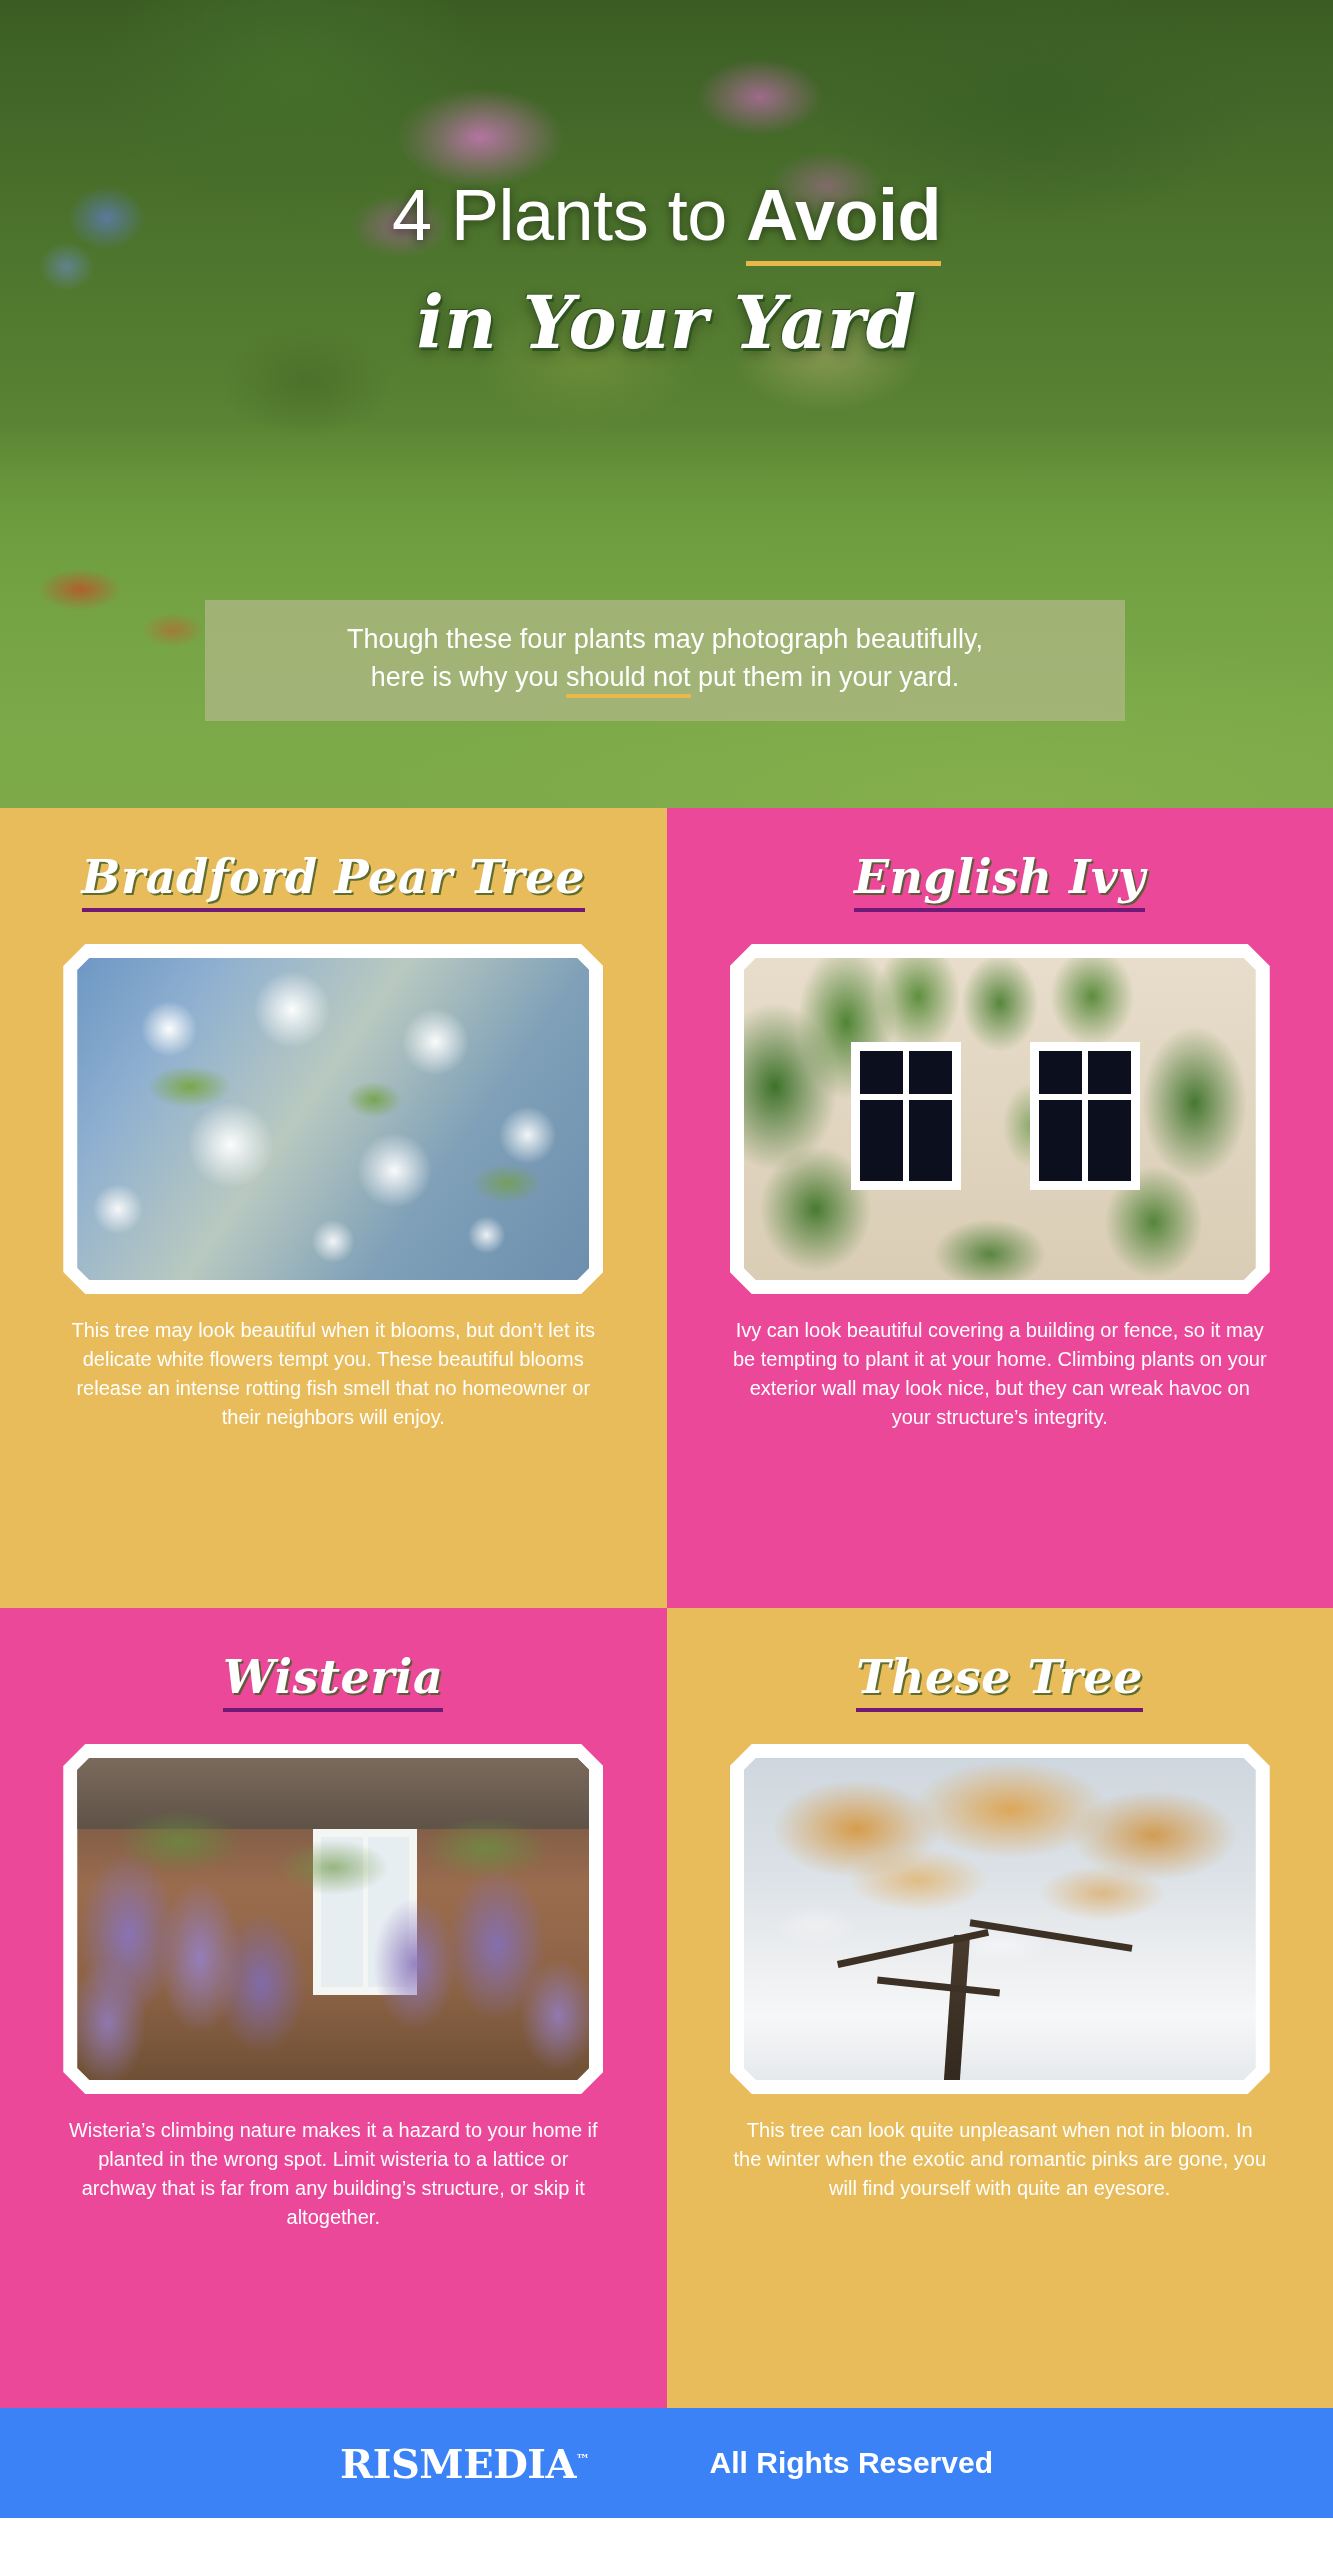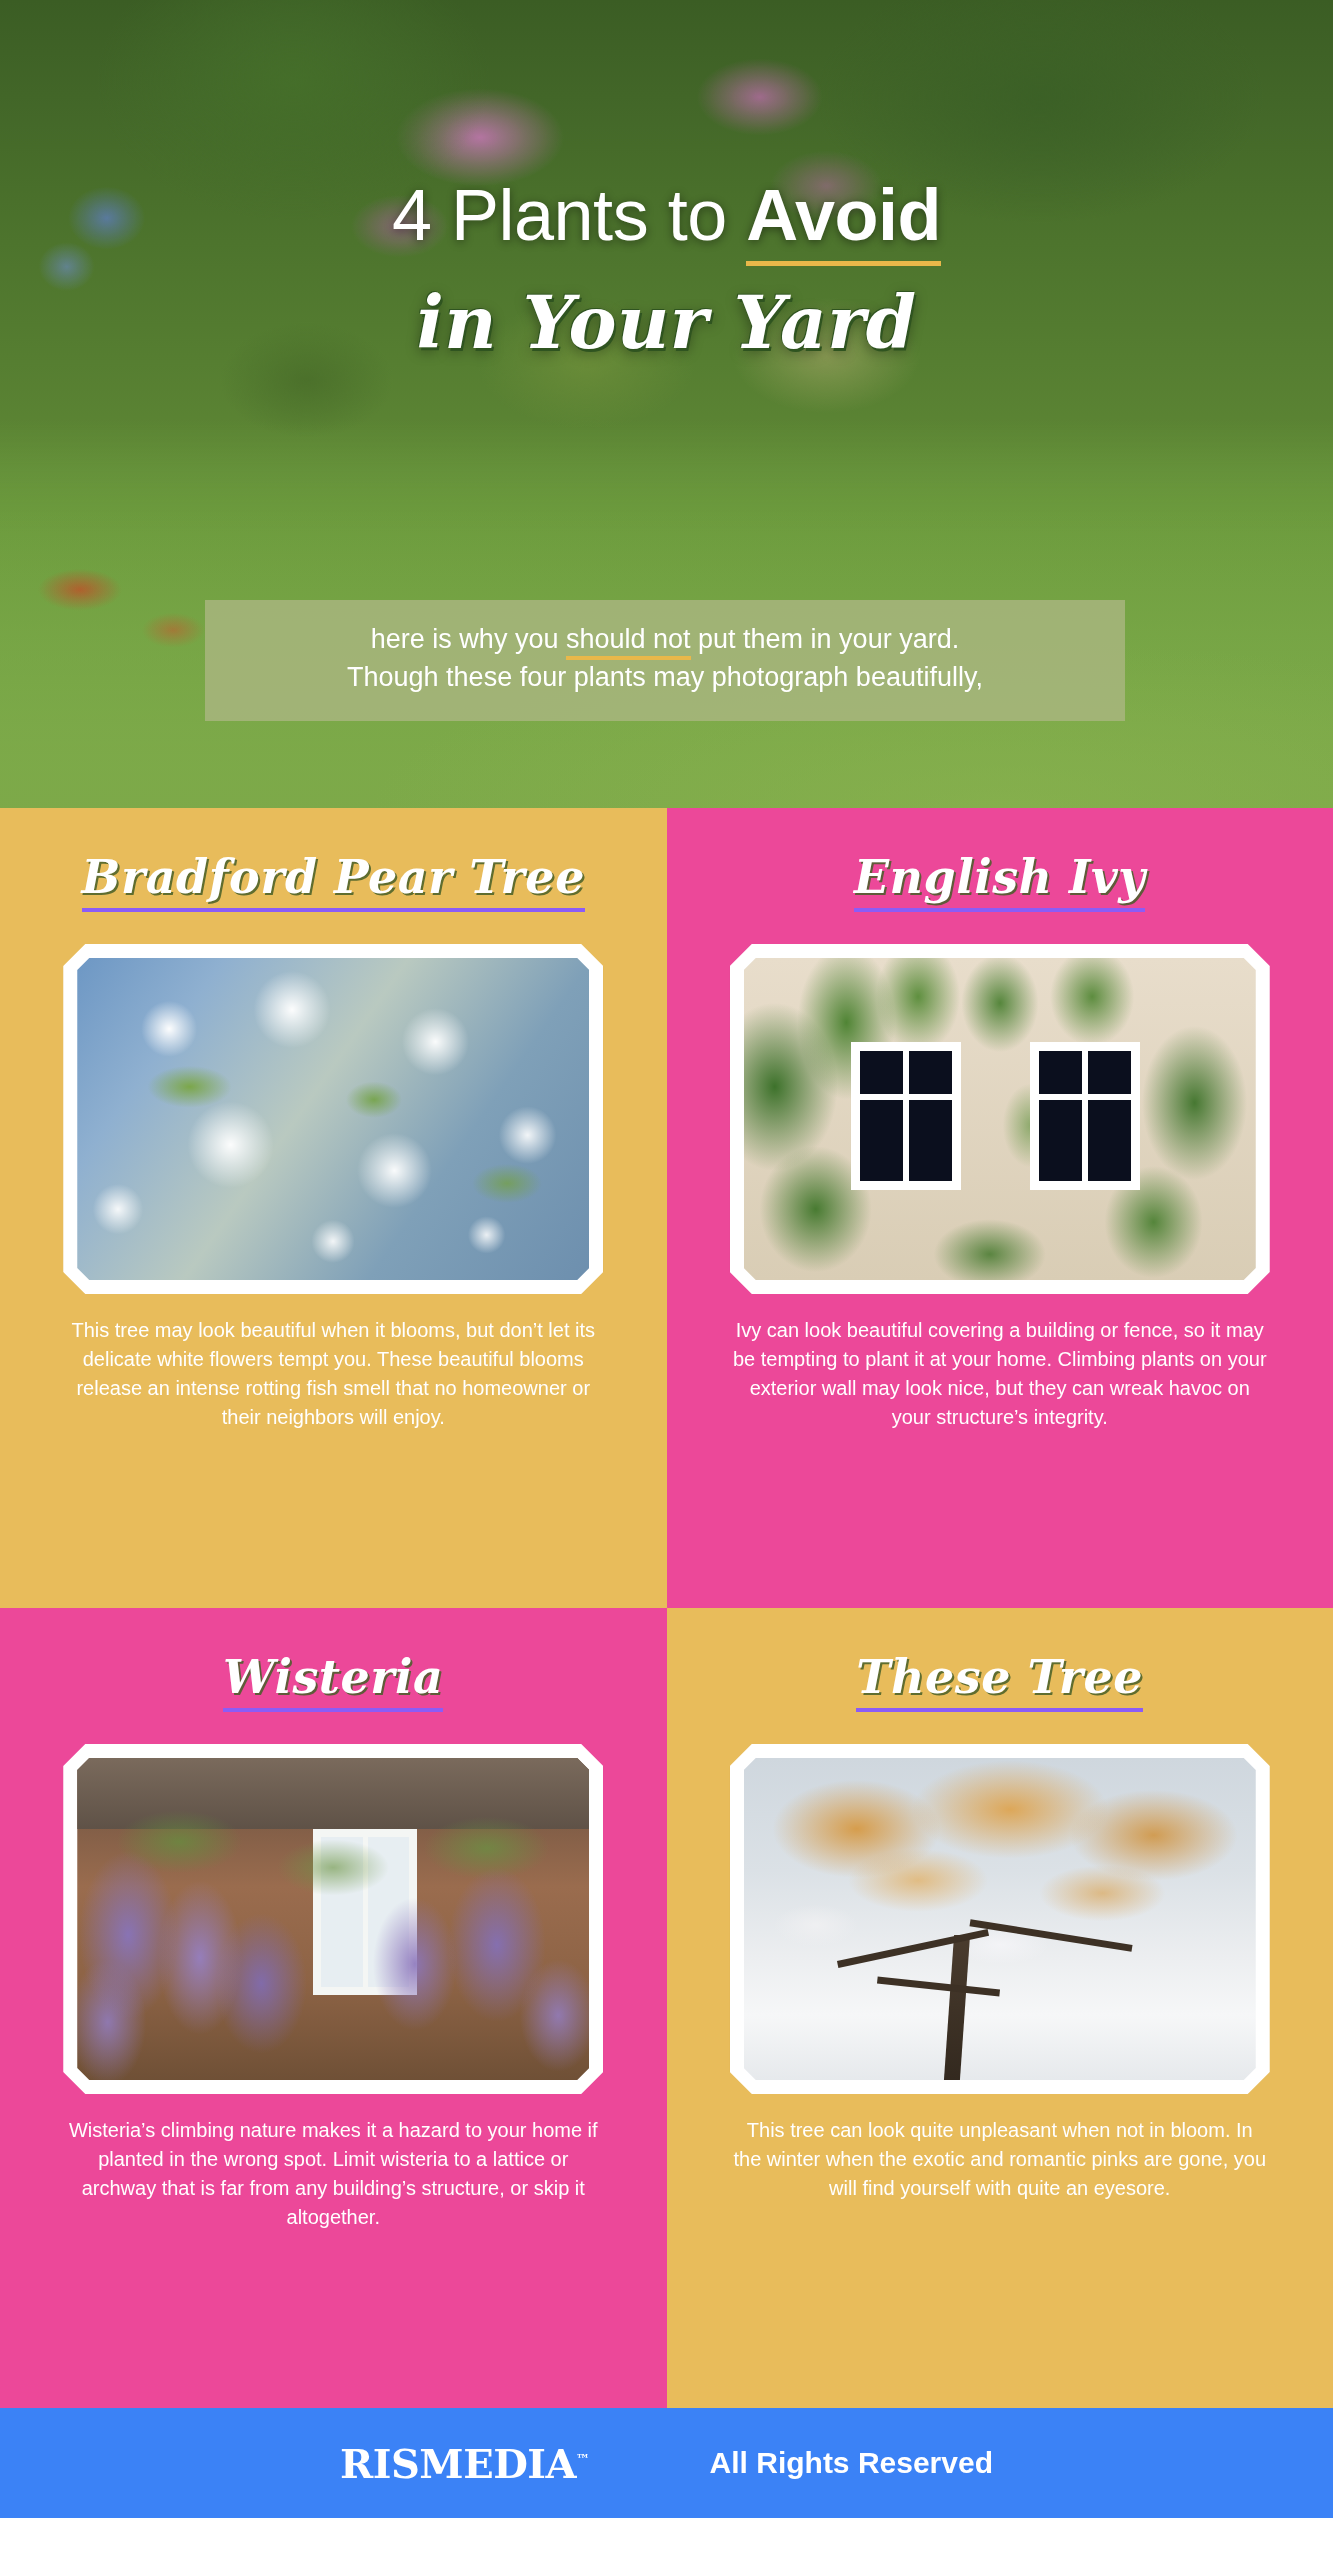--- a/index.html
+++ b/index.html
@@ -137,21 +137,21 @@
 
   .cell-title {
     font-family: "DejaVu Serif", serif;
     font-style: italic;
     font-weight: 700;
     font-size: 46px;
     color: #ffffff;
     letter-spacing: 0.5px;
     text-shadow: 2px 2px 0 rgba(70,95,40,.85);
     display: inline-block;
-    border-bottom: 4px solid #8b5cf6;
+    border-bottom: 4px solid #701a75;
     padding-bottom: 4px;
     margin-bottom: 32px;
   }
 
   .photo-frame {
     width: 540px;
     height: 350px;
     margin: 0 auto;
     background: #ffffff;
     padding: 14px;
@@ -332,24 +332,24 @@
     <div class="hero-grass-sweep"></div>
 
     <div class="hero-inner">
       <div class="hero-title-1">
         <span>4 Plants to </span><b>Avoid</b>
       </div>
       <div class="hero-title-2">in Your Yard</div>
     </div>
 
     <div class="hero-sub">
+      <p>Though these four plants may photograph beautifully,</p>
       <p>
         <span>here is why you </span><span class="u">should not</span><span> put them in your yard.</span>
       </p>
-      <p>Though these four plants may photograph beautifully,</p>
     </div>
   </header>
 
   <main class="grid">
 
     <section class="cell gold">
       <div class="cell-title">Bradford Pear Tree</div>
       <div class="photo-frame">
         <div class="photo photo-pear"></div>
       </div>

